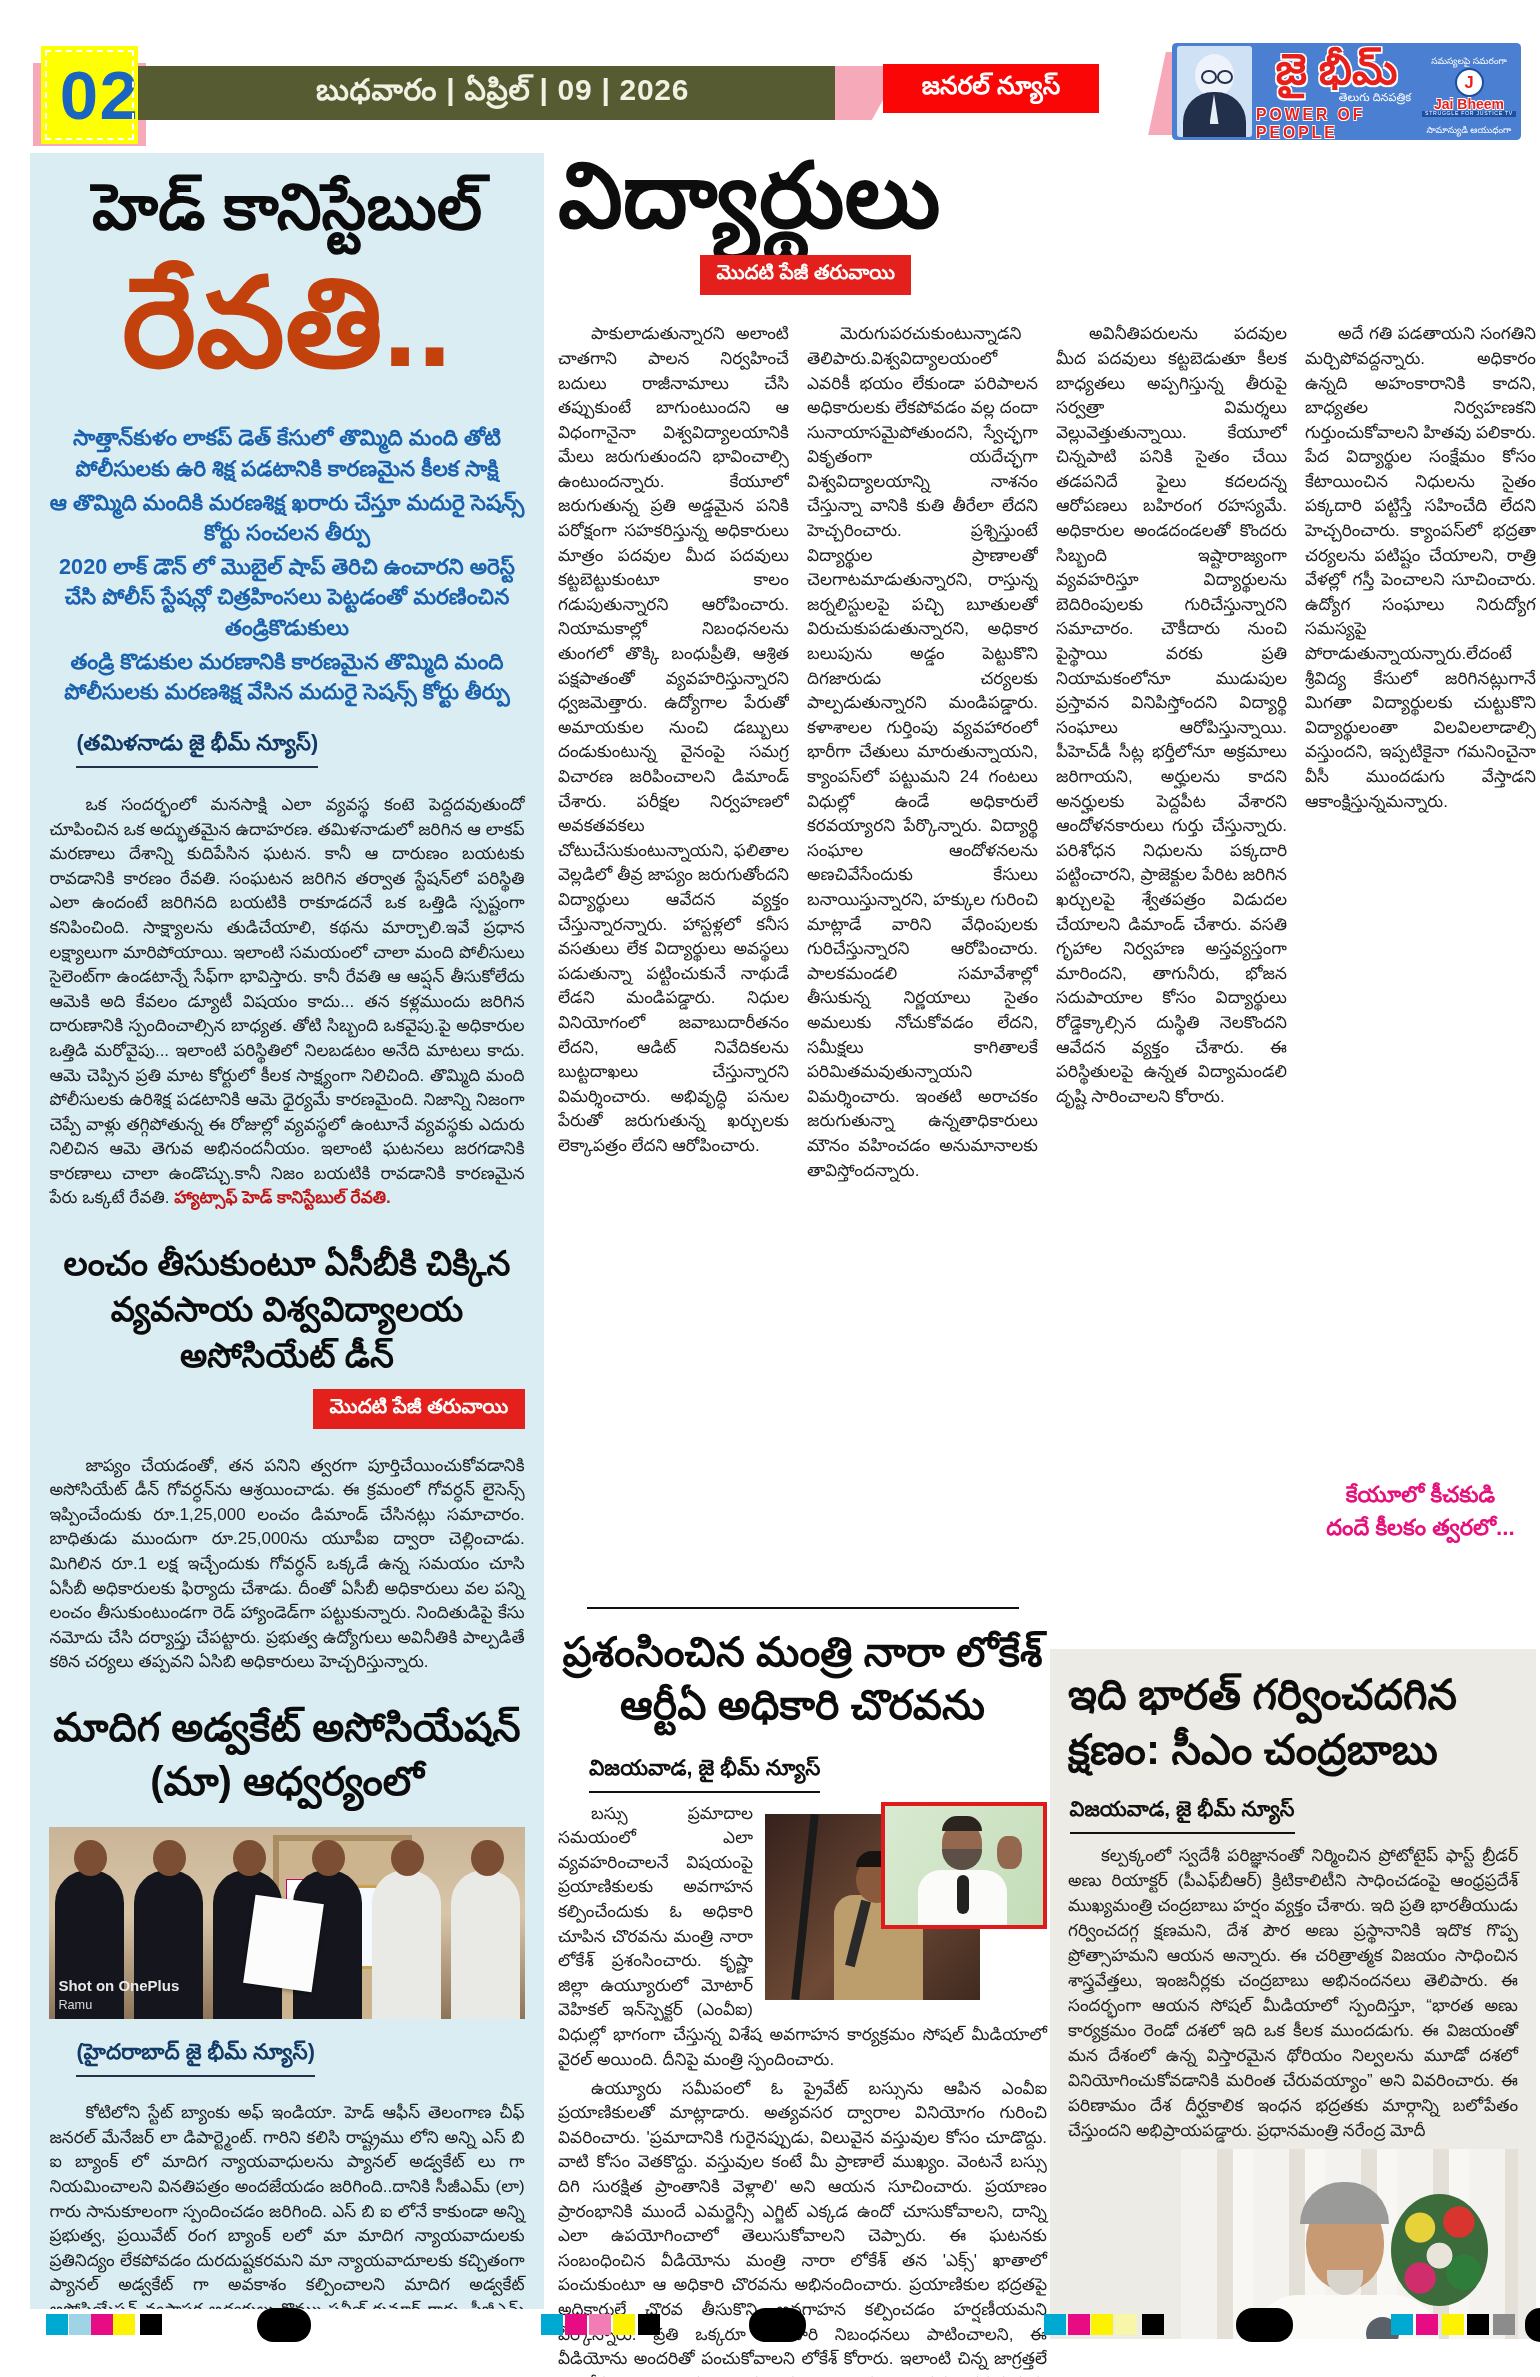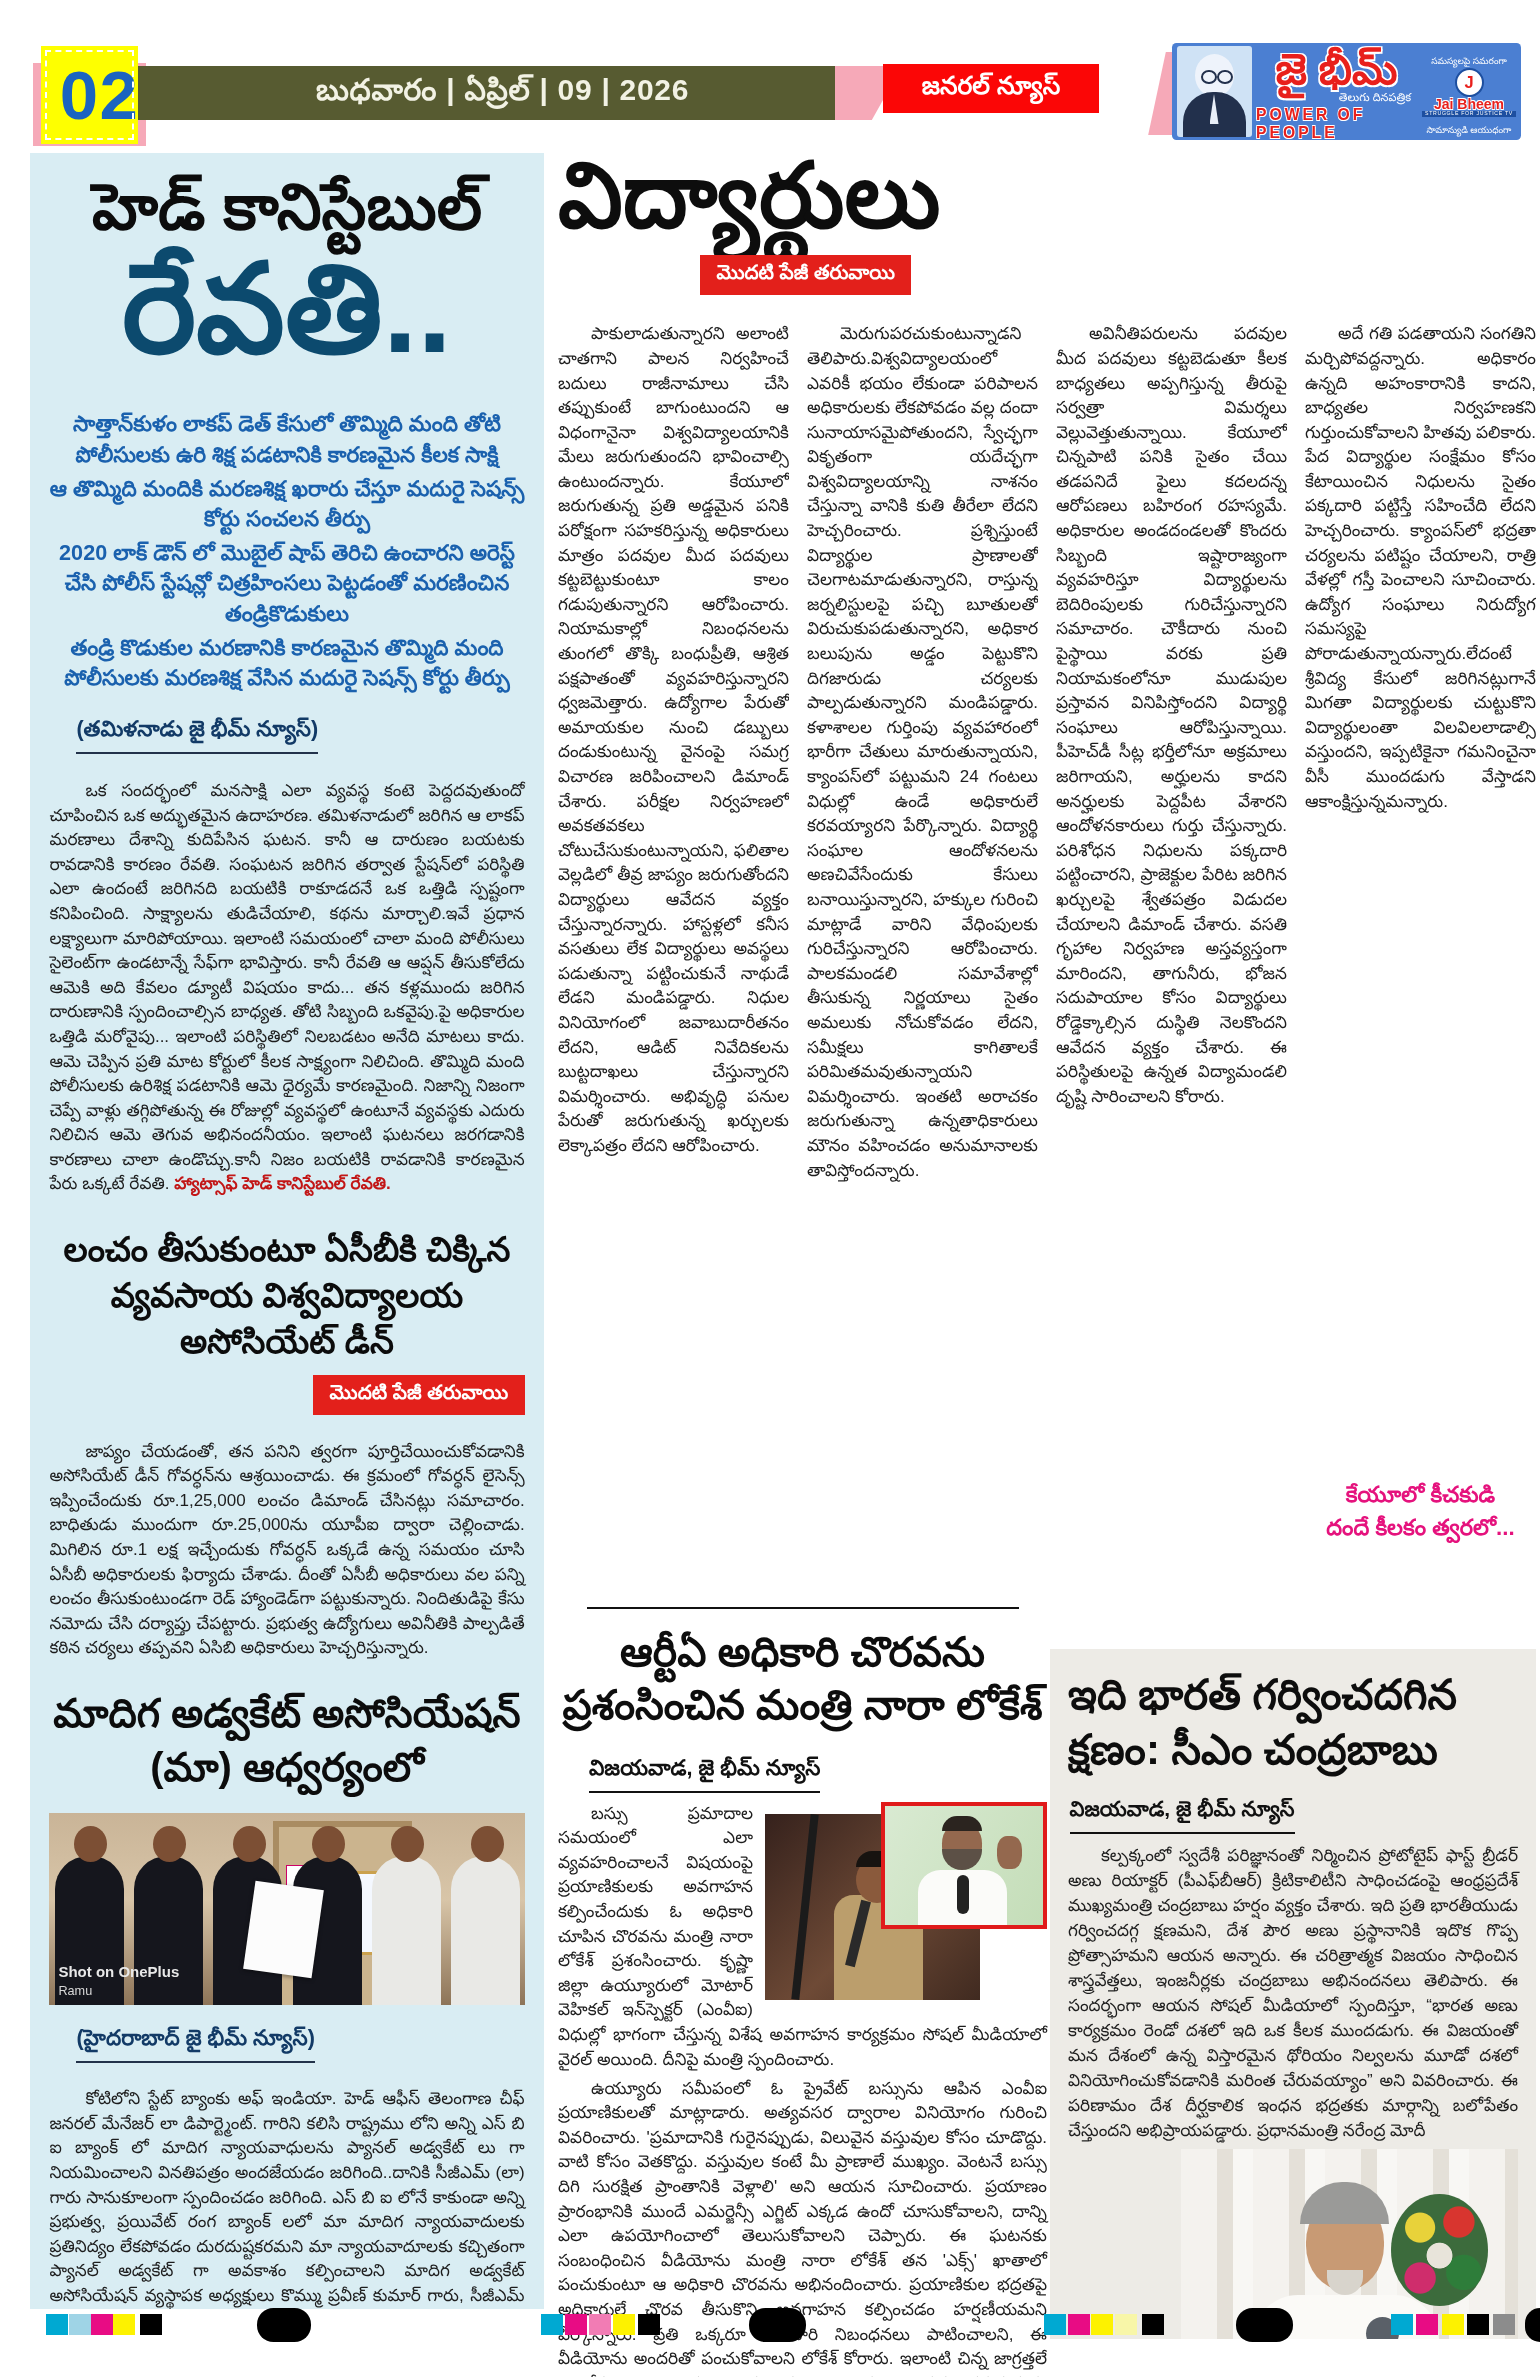--- a/index.html
+++ b/index.html
@@ -42,21 +42,21 @@
   .tvcircle{width:25px;height:25px;border-radius:50%;background:#ffffff;border:2.2px solid #1d4fa0;
             display:flex;align-items:center;justify-content:center;color:#e8201c;font-weight:900;font-size:16.4px;}
   .tvname{font-size:14px;font-weight:900;color:#e8201c;
           text-shadow:-0.7px -0.7px 0 #fff,0.7px -0.7px 0 #fff,-0.7px 0.7px 0 #fff,0.7px 0.7px 0 #fff;}
   .tvribbon{font-size:5.2px;color:#ffffff;background:#1d4fa0;padding:0.7px 3px;letter-spacing:0.7px;}
 
   
   .panel-left{left:30px;top:153px;width:514px;height:2156px;background:#d9edf3;
               box-sizing:border-box;padding:21px 19.4px;overflow:hidden;}
   .h-big1{font-size:64px;font-weight:900;color:#0c0c0c;text-align:center;line-height:1.05;}
-  .h-big2{font-size:125px;font-weight:900;color:#0c4a6e;text-align:center;line-height:1;margin-top:5px;}
+  .h-big2{font-size:125px;font-weight:900;color:#c2410c;text-align:center;line-height:1;margin-top:19px;}
   .kicker{margin-top:38px;color:#1a61ae;font-weight:bold;font-size:21.6px;line-height:1.42;text-align:center;}
   .kicker div{margin-bottom:3px;}
   .byline{display:inline-block;font-size:21.6px;font-weight:bold;color:#123a66;
           border-bottom:2.2px solid #22324a;padding-bottom:6px;margin:19.4px 0 7.5px 27px;}
   .body-txt{font-size:17px;line-height:24.6px;color:#1d1d1d;text-align:justify;text-indent:36px;}
   .red-strong{color:#c21616;font-weight:bold;}
   .h-med{font-size:34px;font-weight:900;color:#0c0c0c;text-align:center;line-height:1.35;margin-top:30px;}
   .contd{display:inline-block;background:#e3201b;color:#ffffff;font-size:20px;font-weight:bold;
          padding:6px 16.4px;margin:10.4px 0 7.5px 0;}
   .contd-row{text-align:right;}
@@ -270,22 +270,22 @@
           <div>కేయూలో కీచకుడి</div>
           <div>దందే కీలకం త్వరలో...</div>
         </div>
       </div>
     </div>
   </div>
 
   <div class="abs rta">
     <div class="rta-rule"></div>
     <div class="rta-head">
+      <div>ప్రశంసించిన మంత్రి నారా లోకేశ్</div>
       <div>ఆర్టీఏ అధికారి చొరవను</div>
-      <div>ప్రశంసించిన మంత్రి నారా లోకేశ్</div>
     </div>
     <div>
       <span class="rta-byline">విజయవాడ, జై భీమ్ న్యూస్</span>
     </div>
     <div class="rta-body">
       <div class="rta-photos">
         <div class="photo-rta">
           <div class="bus-pole"></div>
           <div class="officer-torso"></div>
           <div class="officer-head"></div>

